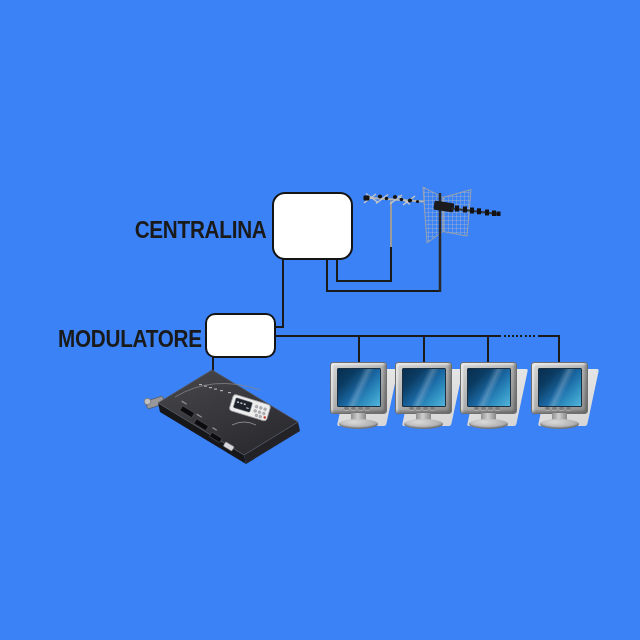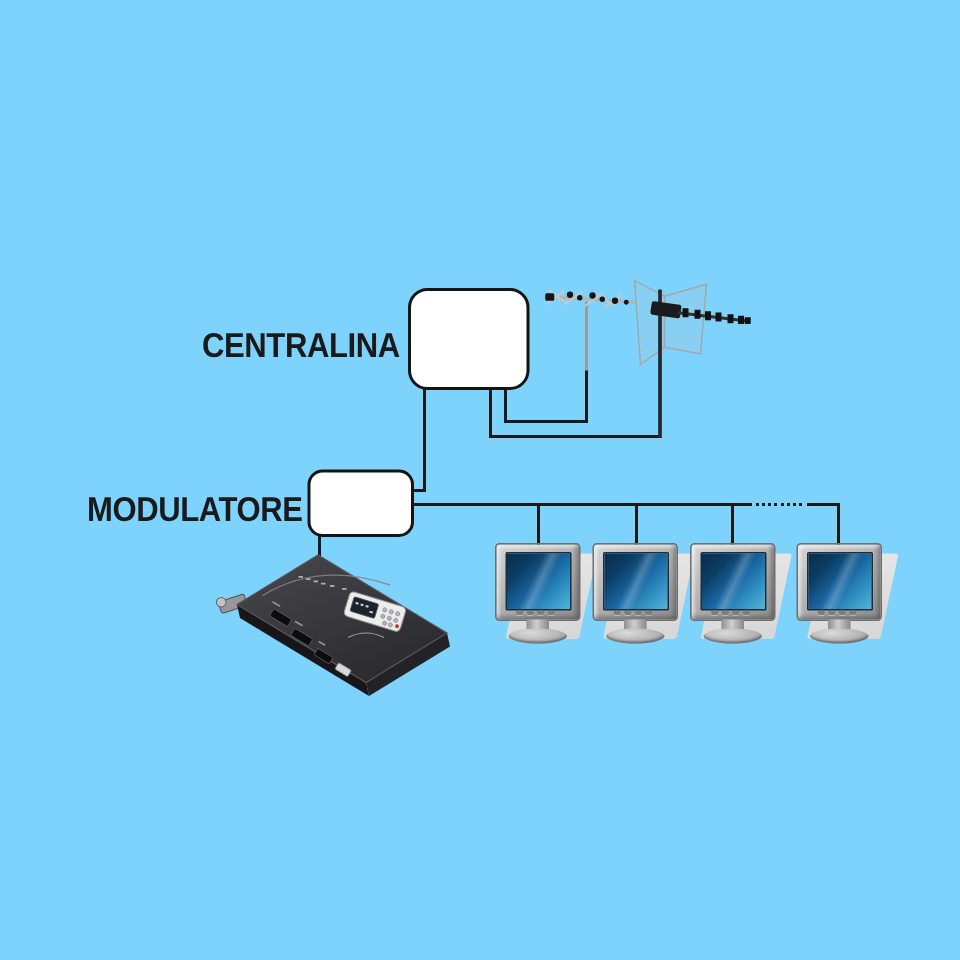--- a/index.html
+++ b/index.html
@@ -1,17 +1,17 @@
 <!DOCTYPE html>
 <html><head>
 <meta charset="utf-8">
 <style>
   html,body { margin:0; padding:0; background:#ffffff; }
   .canvas {
-    position:relative; width:640px; height:640px; background:#7dd3fc;
+    position:relative; width:640px; height:640px; background:#3b82f6;
     overflow:hidden; font-family:"Liberation Sans","DejaVu Sans",sans-serif;
   }
   .wiring-svg { position:absolute; left:0; top:0; z-index:1; }
 
   
   .node-box {
     position:absolute; box-sizing:border-box; background:#ffffff;
     border:2.5px solid #141414; z-index:3;
   }
   .box-centralina { left:272px; top:192px; width:81px; height:68px; border-radius:13px; }

